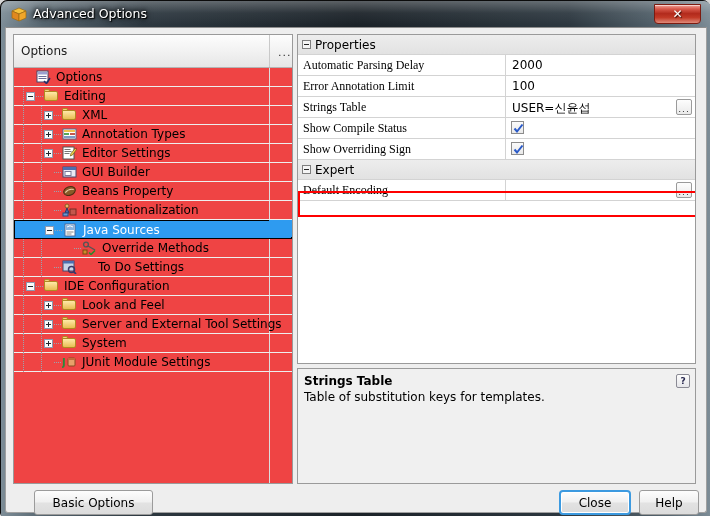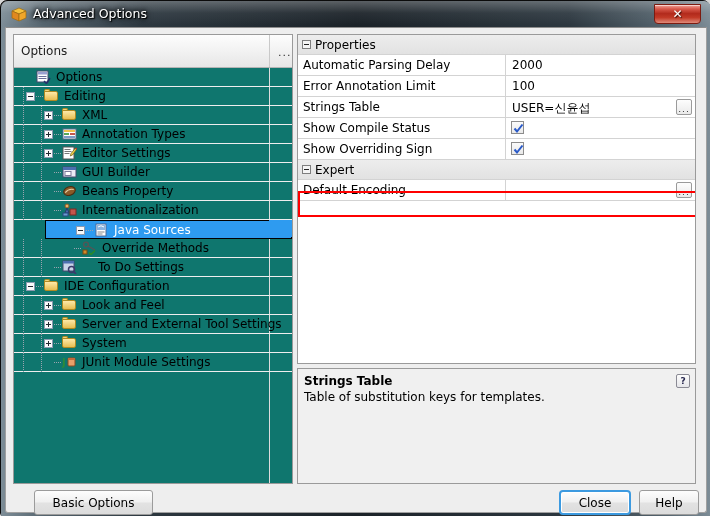--- a/index.html
+++ b/index.html
@@ -71,21 +71,21 @@
     box-sizing:border-box;
     border-radius:0 0 3px 3px;
   }
   .inner{
     position:absolute;left:4px;top:4px;width:692px;height:476px;
   }
 
   
   .tree-panel{
     position:absolute;left:3px;top:2px;width:280px;height:450px;
-    background:#0f766e;
+    background:#ef4444;
     border:1px solid #9a9a9a;
     box-sizing:border-box;
     overflow:hidden;
   }
   .tree-head{
     position:absolute;left:0;top:0;width:100%;height:33px;
     background:linear-gradient(to bottom,#fdfdfd 0%,#f2f2f2 50%,#e6e6e6 100%);
     border-bottom:1px solid #b4b4b4;
     box-sizing:border-box;
   }
@@ -108,21 +108,20 @@
     position:relative;height:19px;
     border-bottom:1px solid #eeeeee;
     box-sizing:border-box;
     white-space:nowrap;
     cursor:default;
   }
   .trow.sel{
     background:#2e9bf0;
     border:1px solid #000;
     height:19px;
-    margin-left:31px;
   }
   .trow.sel .tlabel{color:#ffffff;}
   .sel-right{
     position:absolute;left:255px;top:0;width:24px;height:17px;background:#2e9bf0;
   }
   .tlabel{
     position:absolute;font-size:12px;color:#000;top:2px;
   }
   .ticon{position:absolute;top:2px;width:15px;height:14px;}
   .texp{
@@ -179,21 +178,21 @@
     position:absolute;left:4px;top:5px;width:9px;height:9px;
     border:1px solid #7e7e7e;background:#f4f4f4;box-sizing:border-box;cursor:pointer;
   }
   .grp-exp:before{
     content:"";position:absolute;left:1px;top:3px;width:5px;height:1px;background:#222;
   }
   .grp-label{
     position:absolute;left:17px;top:3px;font-size:12px;color:#000;
   }
   .pname{
-    position:absolute;left:5px;top:3px;font-size:12px;color:#000;
+    position:absolute;left:5px;top:3px;font-size:12px;color:#000;font-family:Liberation Serif, serif;
   }
   .pvsep{
     position:absolute;left:207px;top:0;bottom:0;width:1px;background:#d3d3d3;
   }
   .pvalue{
     position:absolute;left:214px;top:3px;font-size:12px;color:#000;
   }
   .pcheck{
     position:absolute;left:213px;top:3px;width:13px;height:13px;
     border:1px solid #8c8c8c;background:linear-gradient(to bottom,#fbfbfb,#e9e9e9);

